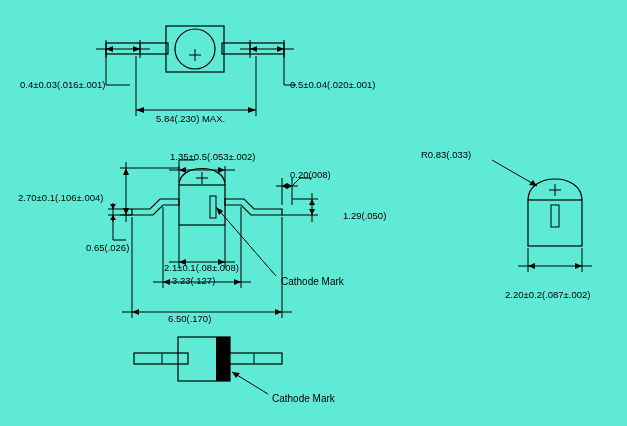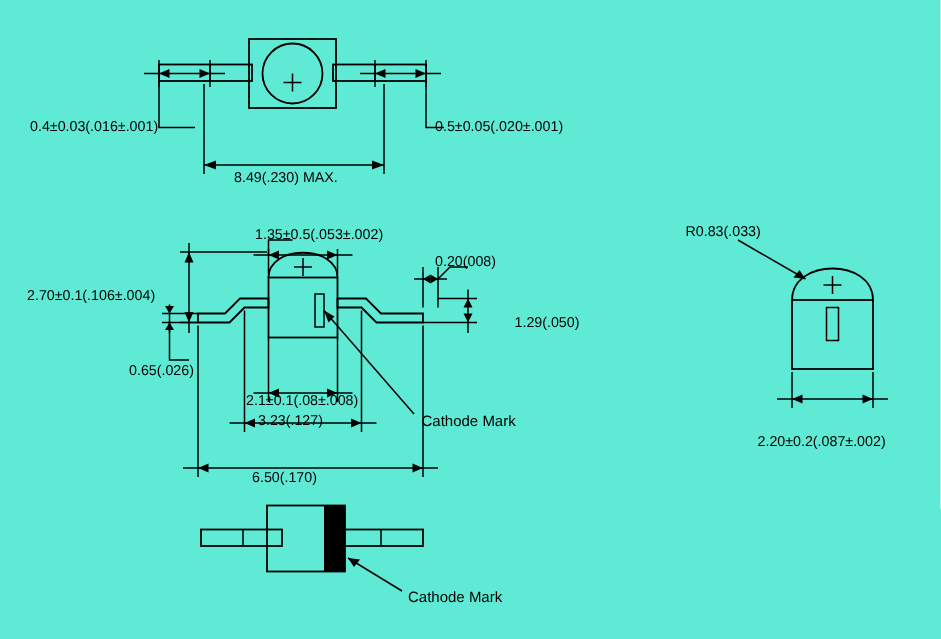--- a/index.html
+++ b/index.html
@@ -166,30 +166,30 @@
       <rect class="st med" x="178" y="337" width="52" height="44" fill="#fff"></rect>
 
       <rect class="fillk" x="216" y="337" width="14" height="44"></rect>
 
       <line class="st thin" x1="232" y1="372" x2="268" y2="394"></line>
       <polygon class="fillk" points="232,372 240,373 236,378"></polygon>
     </g>
   </svg>
 
   <div class="lbl" style="left:20px;top:80px;">0.4±0.03(.016±.001)</div>
-  <div class="lbl" style="left:290px;top:80px;">0.5±0.05(.020±.001)</div>
-  <div class="lbl" style="left:156px;top:114px;">8.49(.230)  MAX.</div>
+  <div class="lbl" style="left:290px;top:80px;">0.5±0.04(.020±.001)</div>
+  <div class="lbl" style="left:156px;top:114px;">5.84(.230)  MAX.</div>
 
   <div class="lbl" style="left:170px;top:152px;">1.35±0.5(.053±.002)</div>
   <div class="lbl" style="left:290px;top:170px;">0.20(008)</div>
   <div class="lbl" style="left:18px;top:193px;">2.70±0.1(.106±.004)</div>
   <div class="lbl" style="left:316px;top:211px;margin-left:27px;">1.29(.050)</div>
   <div class="lbl" style="left:86px;top:243px;">0.65(.026)</div>
   <div class="lbl" style="left:164px;top:263px;">2.1±0.1(.08±.008)</div>
   <div class="lbl" style="left:172px;top:276px;">3.23(.127)</div>
   <div class="lbl" style="left:168px;top:314px;">6.50(.170)</div>
   <div class="lbl b" style="left:281px;top:277px;">Cathode Mark</div>
 
-  <div class="lbl" style="left:421px;top:150px;margin-left:36px;">R0.83(.033)</div>
+  <div class="lbl" style="left:421px;top:150px;">R0.83(.033)</div>
   <div class="lbl" style="left:505px;top:270px;margin-top:20px;">2.20±0.2(.087±.002)</div>
 
   <div class="lbl b" style="left:272px;top:394px;">Cathode Mark</div>
 </div>
 
 </body></html>

